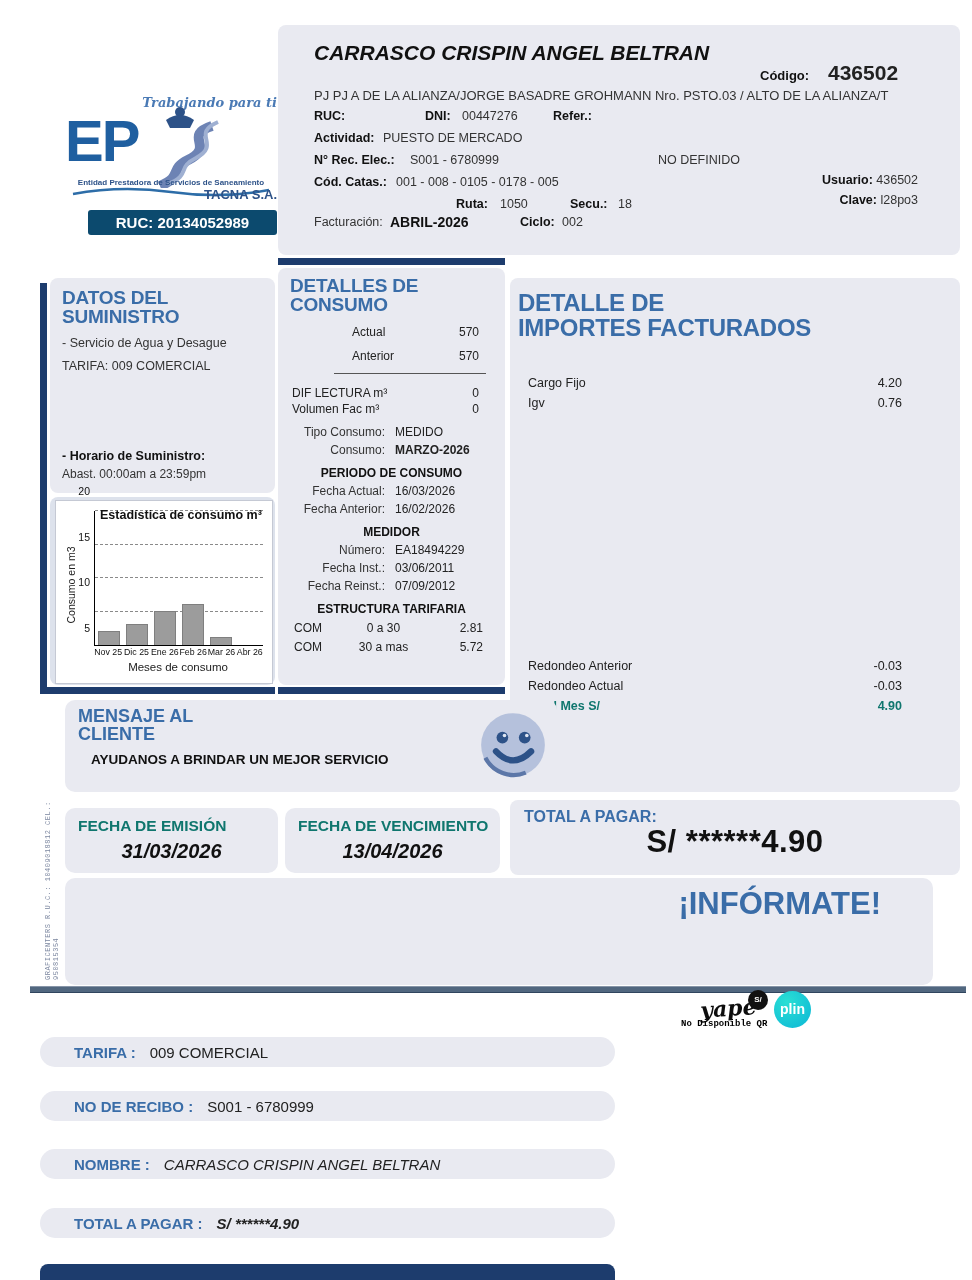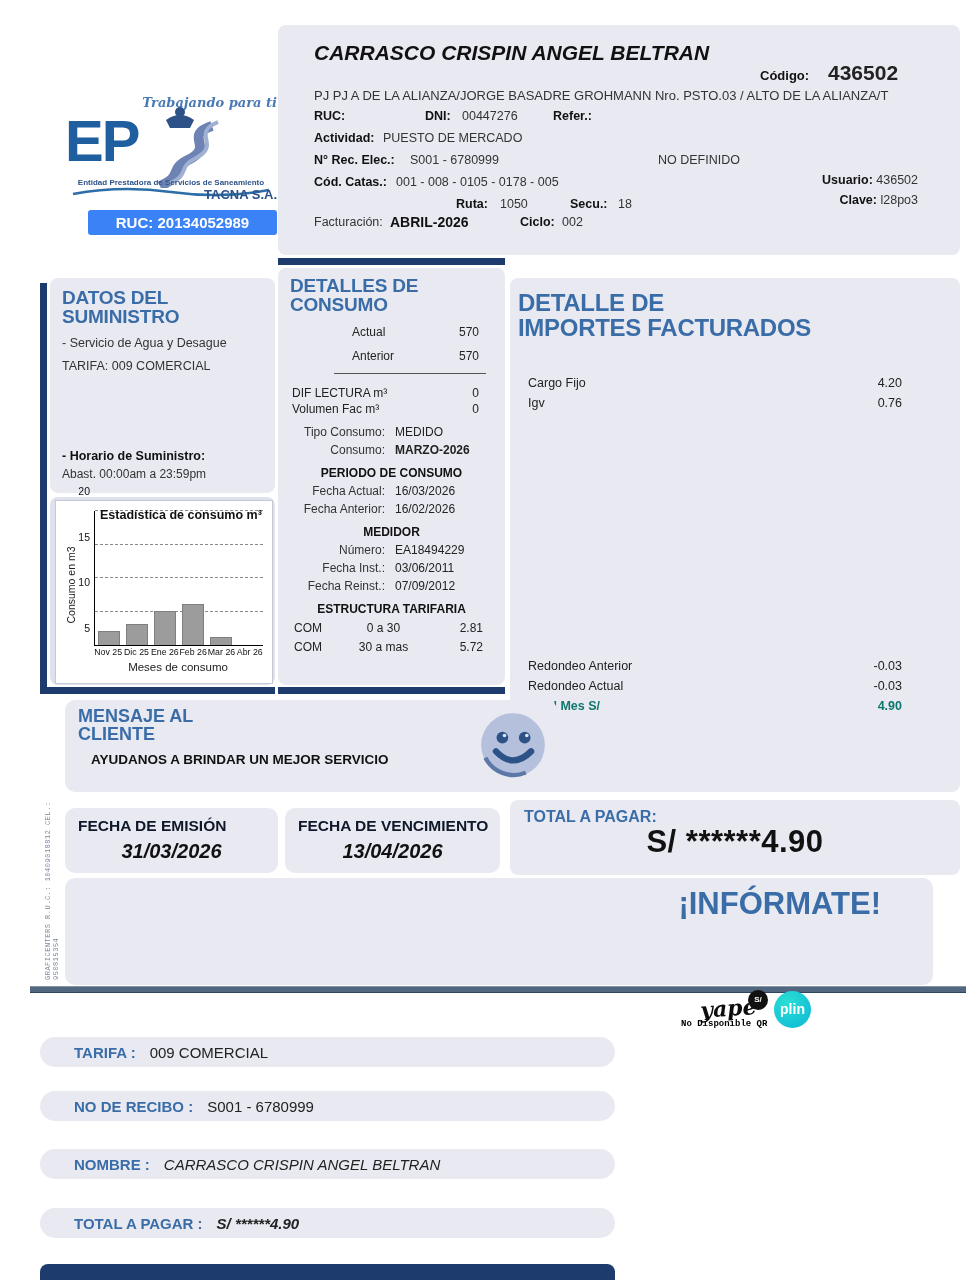--- a/index.html
+++ b/index.html
@@ -11,21 +11,21 @@
 
   
   .logo-block{position:absolute;left:65px;top:95px;width:212px;}
   .logo-tagline{font-family:"DejaVu Serif",serif;font-style:italic;color:#4a7ab5;
                 font-size:13px;text-align:right;margin-left:-40px;font-weight:bold;}
   .brand-row{display:flex;align-items:flex-start;height:78px;margin-top:-4px;}
   .brand-ep{font-size:58px;font-weight:bold;color:#1f5fa0;letter-spacing:-2px;line-height:70px;}
   .logo-sub{font-size:8px;font-weight:bold;color:#2d5288;text-align:center;margin-top:-6px;}
   .logo-wave{display:block;margin:0 auto;}
   .logo-company{font-size:13px;font-weight:bold;color:#2d5288;text-align:right;margin-top:-10px;}
-  .ruc-bar{margin:8px 0 0 23px;width:189px;background:#3b82f6;color:#fff;font-weight:bold;
+  .ruc-bar{margin:8px 0 0 23px;width:189px;background:#0c4a6e;color:#fff;font-weight:bold;
            font-size:15px;text-align:center;padding:4px 0;border-radius:3px;}
 
   
   .hdr{left:278px;top:25px;width:682px;height:230px;font-size:12.5px;}
   .hdr .abs{position:absolute;white-space:nowrap;}
   .cust-name{left:36px;top:16px;font-size:21px;font-weight:bold;font-style:italic;color:#111;}
   .codigo-label{left:482px;top:43px;font-size:13px;font-weight:bold;}
   .codigo-value{left:550px;top:36px;font-size:21px;font-weight:bold;}
   .addr{left:36px;top:63px;font-size:13px;color:#333;}
   .lab{font-weight:bold;color:#111;}
@@ -95,21 +95,21 @@
   .informate-panel{left:65px;top:878px;width:868px;height:107px;border-radius:10px;}
   .informate{position:absolute;right:52px;top:8px;font-size:31px;font-weight:bold;color:#3a6da8;}
 
   
   .mensaje{left:65px;top:700px;width:492px;height:92px;border-radius:10px;}
   .men-title{position:absolute;left:13px;top:7px;font-size:18px;font-weight:bold;color:#3a6da8;line-height:1.0;}
   .men-body{position:absolute;left:26px;top:52px;font-size:13.5px;font-weight:bold;color:#111;}
   .smiley{position:absolute;right:10px;top:11px;}
   .fecha-em{left:65px;top:808px;width:213px;height:65px;border-radius:10px;}
   .fecha-ve{left:285px;top:808px;width:215px;height:65px;border-radius:10px;}
-  .fecha-title{position:absolute;left:13px;top:9px;font-size:15.5px;font-weight:bold;color:#0f172a;white-space:nowrap;}
+  .fecha-title{position:absolute;left:13px;top:9px;font-size:15.5px;font-weight:bold;color:#0f766e;white-space:nowrap;}
   .fecha-value{position:absolute;left:0;top:32px;width:100%;text-align:center;
                font-size:20px;font-weight:bold;font-style:italic;color:#111;}
 
   
   .side-print{position:absolute;left:44px;top:768px;height:212px;writing-mode:vertical-rl;
               transform:rotate(180deg);font-size:7px;color:#7c87a0;
               font-family:"Liberation Mono",monospace;letter-spacing:0.5px;}
   .separator{position:absolute;left:30px;top:986px;width:936px;height:5px;background:#51677f;
              border-top:1px solid #8795a8;border-bottom:1px solid #30455e;}
 

